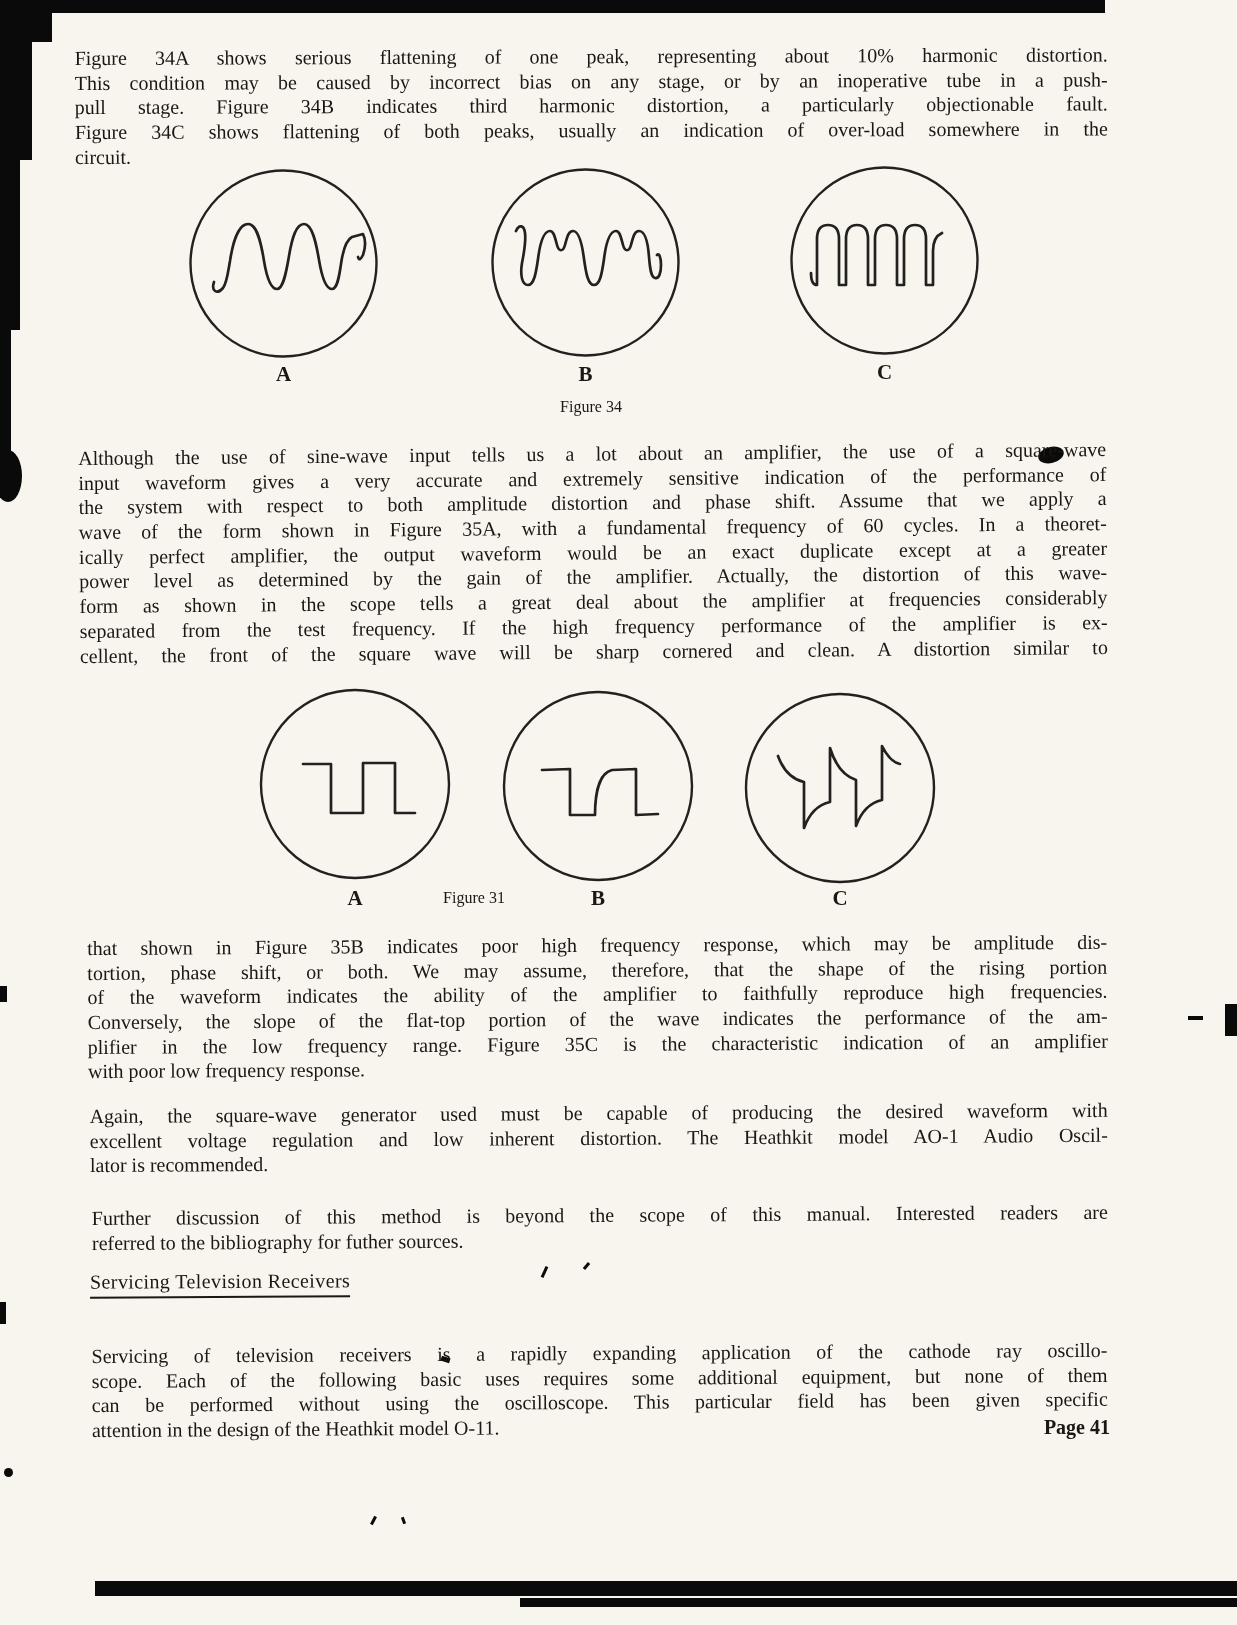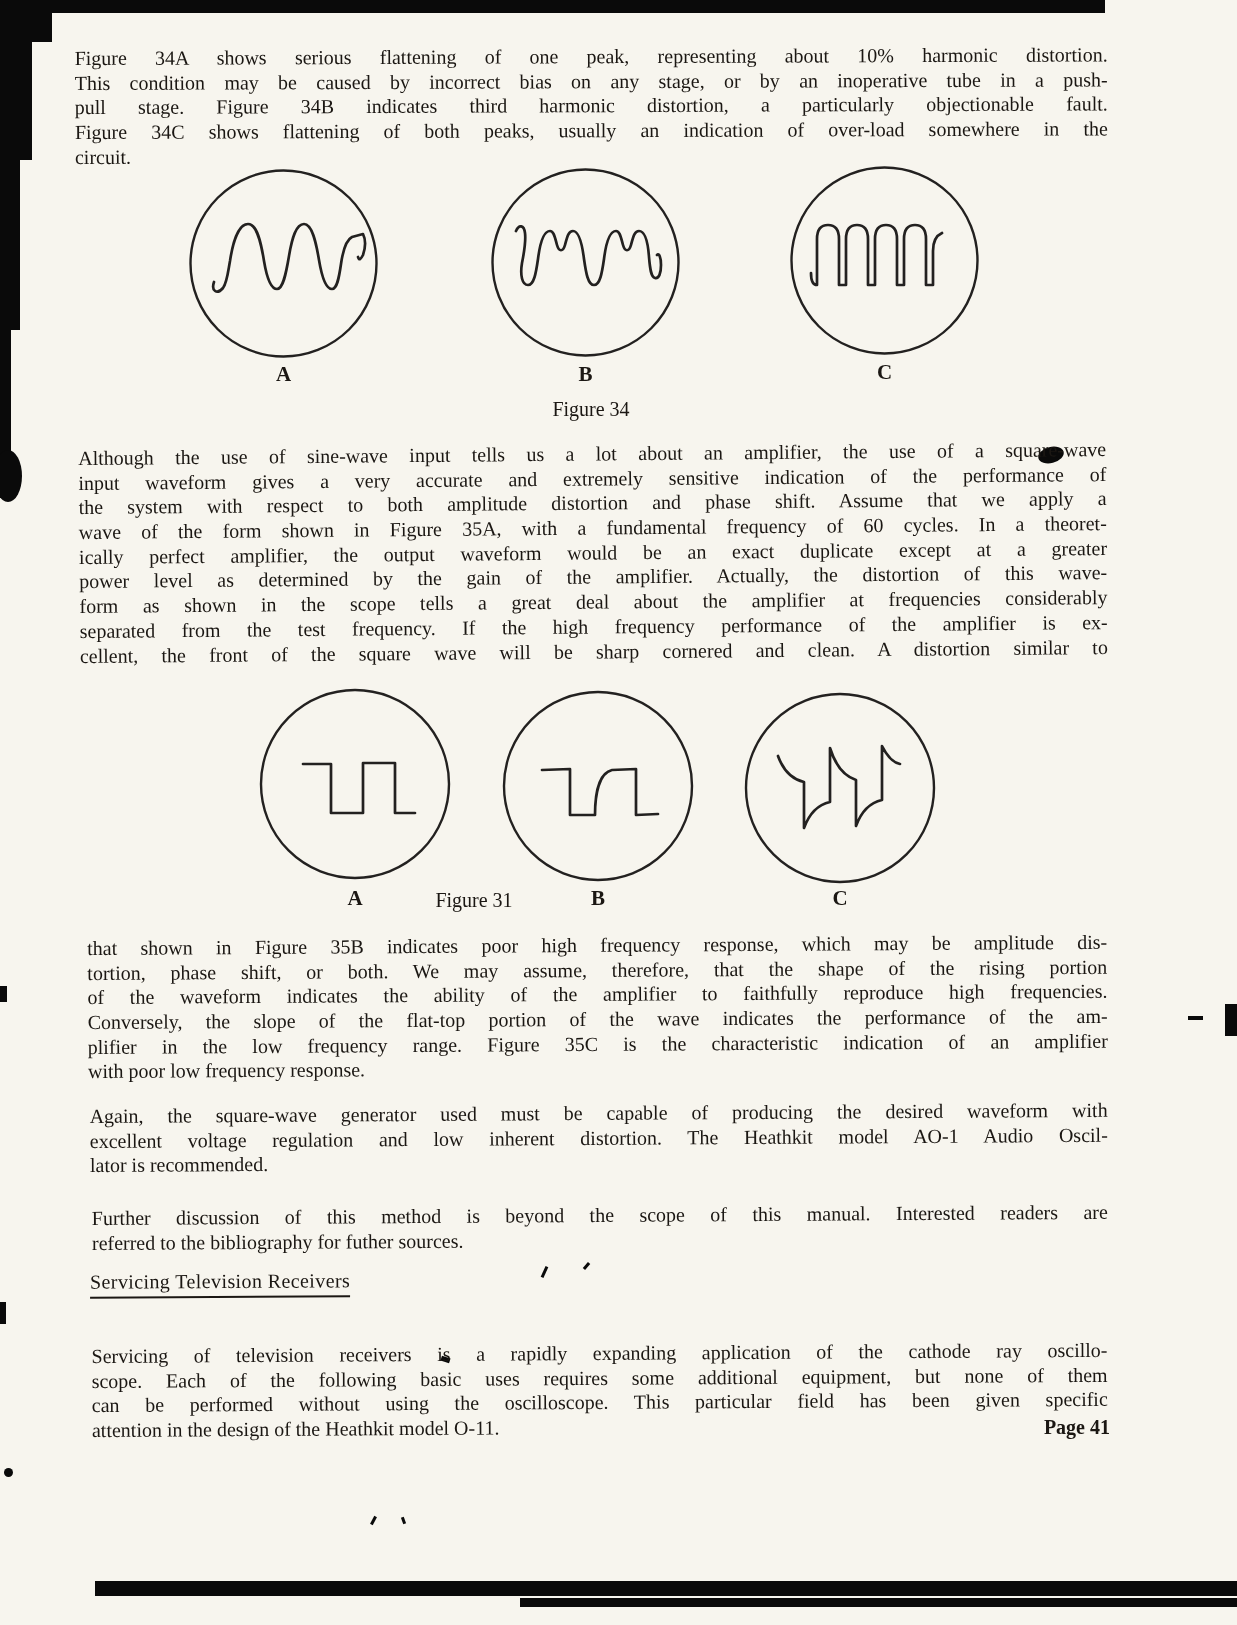--- a/index.html
+++ b/index.html
@@ -13,21 +13,21 @@
   .para { position:absolute; font-size:20px; line-height:24.7px; }
   .tline { text-align:justify; text-align-last:justify; height:24.7px; white-space:normal; }
   .tline.last { text-align-last:left; }
   .tilt-a { transform:rotate(-0.2deg);  transform-origin:0 100%; }
   .tilt-b { transform:rotate(-0.5deg);  transform-origin:0 100%; }
   .tilt-c { transform:rotate(-0.35deg); transform-origin:0 100%; }
   .scope { position:absolute; }
   .ring { fill:none; stroke:#232120; stroke-width:2.4; }
   .wave { fill:none; stroke:#232120; stroke-width:2.7; stroke-linecap:round; stroke-linejoin:round; }
   .fig-label { position:absolute; font-weight:bold; font-size:21px; text-align:center; }
-  .fig-caption { position:absolute; font-size:20px; text-align:center; }
+  .fig-caption { position:absolute; font-size:16px; text-align:center; }
   .heading {
     position:absolute; font-size:20px; letter-spacing:0.4px;
     border-bottom:2.5px solid var(--ink,#1b1713); padding-bottom:3px;
     transform:rotate(-0.3deg);
   }
   .pagenum { position:absolute; font-size:20px; font-weight:bold; text-align:right; }
   .art { position:absolute; background:#0a0a0a; }
   .round { border-radius:50%; }
 </style>
 </head>

